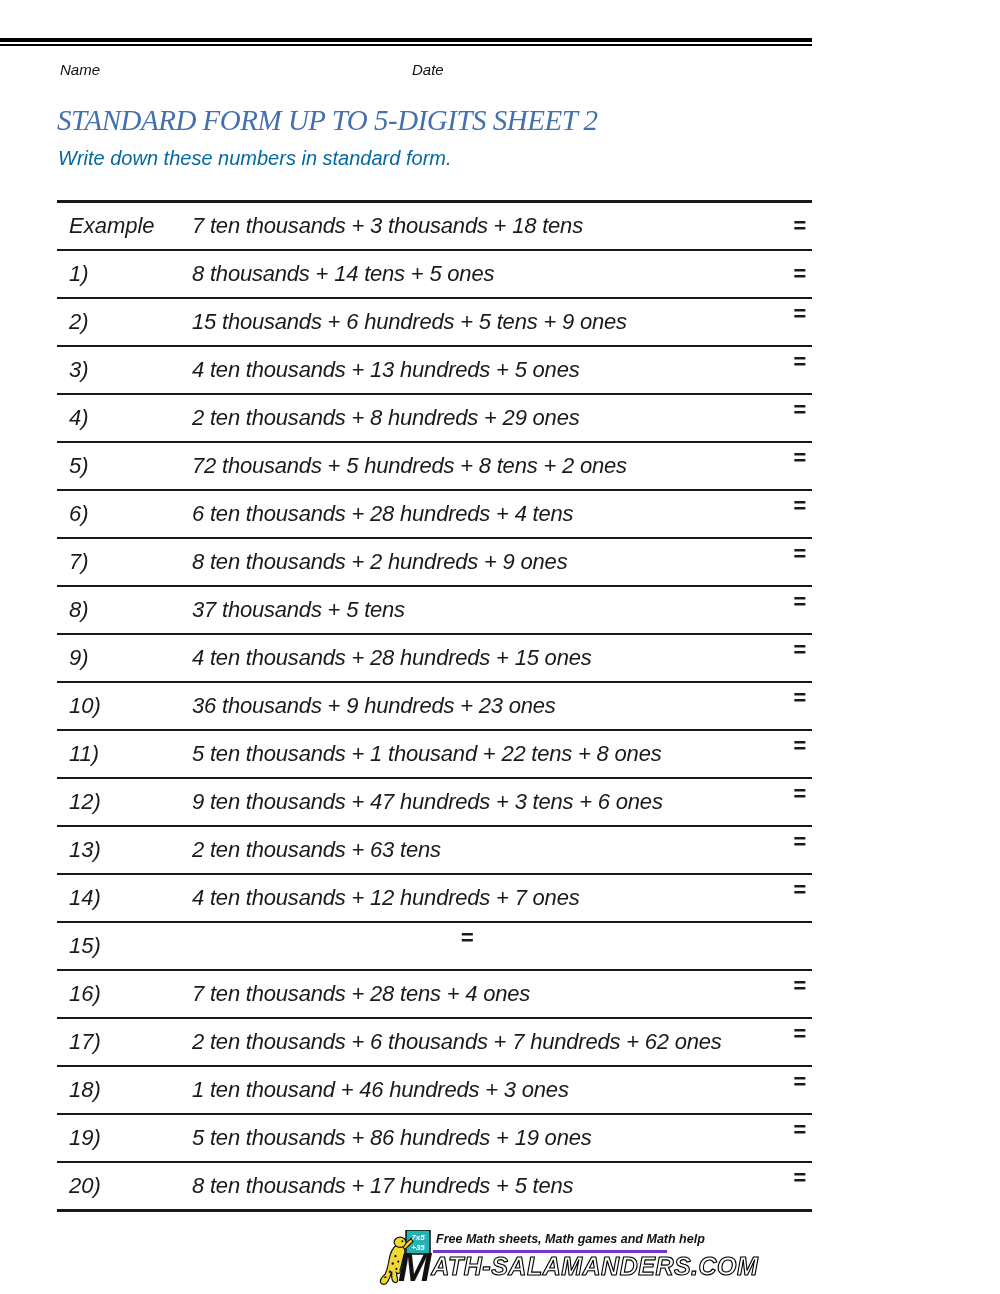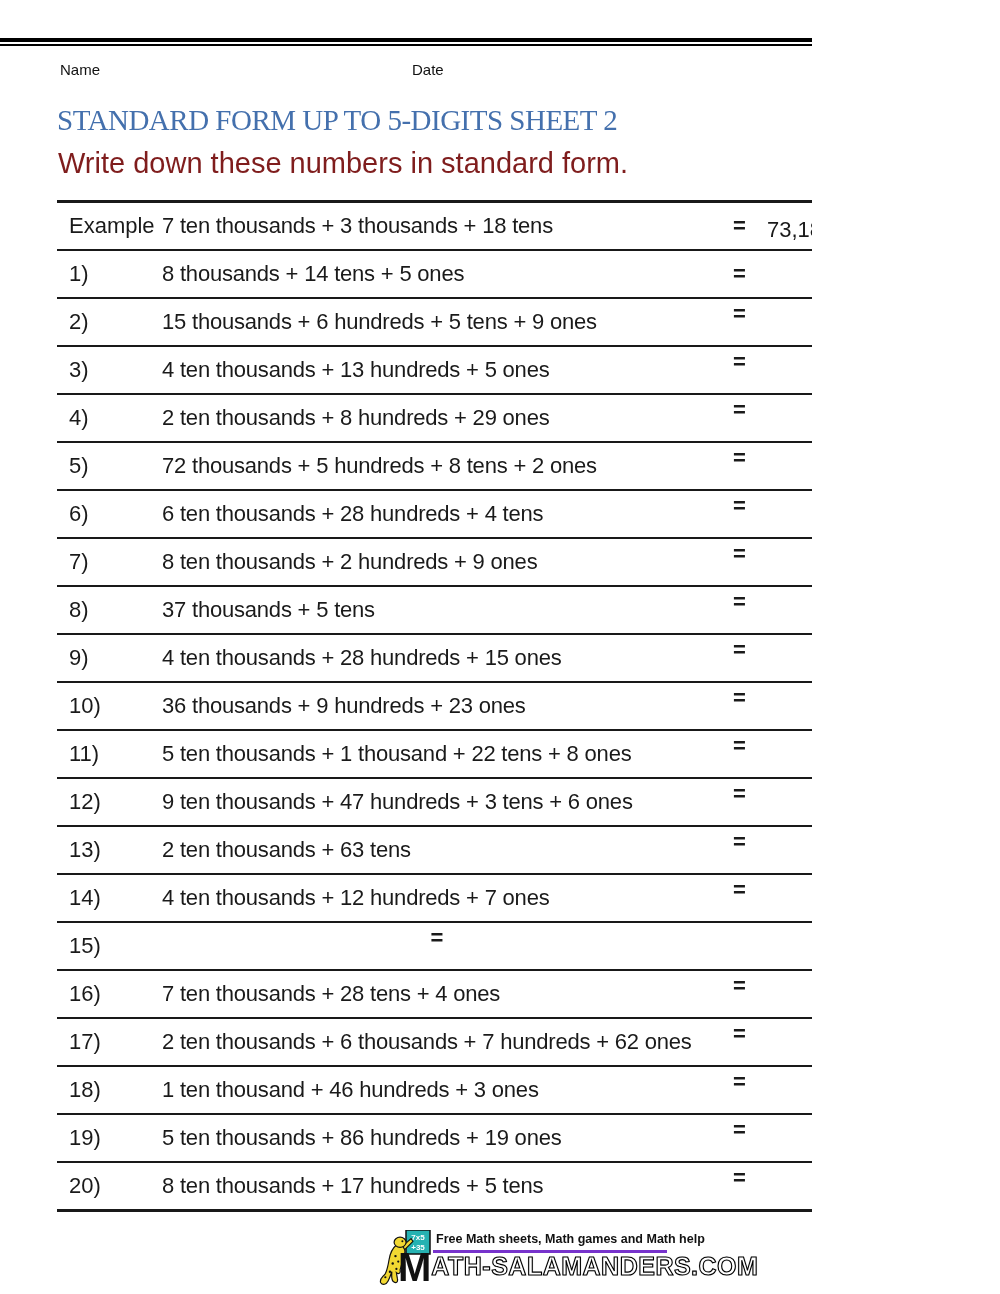--- a/index.html
+++ b/index.html
@@ -1,47 +1,47 @@
 <!DOCTYPE html>
 <html><head>
 <meta charset="utf-8">
 <style>
   html,body { margin:0; padding:0; background:#fff; }
   .page {
     position:relative; width:812px; height:1294px; background:#ffffff;
-    font-family:"Liberation Sans", sans-serif; color:#1a1a1a; overflow:hidden;
+    font-family:"Liberation Sans", sans-serif; color:#1a1a1a; overflow:hidden;font-style:italic;
   }
   
   .top-rule {
     position:absolute; left:0; top:38px; width:1000px; height:2px;
     background:#ffffff; border-top:4px solid #000; border-bottom:2px solid #000;
   }
   .name-label { position:absolute; left:60px; top:61px; font-size:15px; color:#111; }
   .date-label { position:absolute; left:412px; top:61px; font-size:15px; color:#111; }
 
   .title {
     position:absolute; left:57px; top:104px; font-family:"Liberation Serif", serif;
     font-size:29px; letter-spacing:-0.5px; color:#4470ad; white-space:nowrap;
   }
-  .instruction { position:absolute; left:58px; top:147px; font-size:29px; color:#7f1d1d; }
+  .instruction { position:absolute; left:58px; top:147px; font-size:20px; color:#0369a1; }
 
   
   .badge {
     position:absolute; left:862px; top:64px; width:72px; height:60px;
     border:2px solid #909090; background:#fff;
   }
 
   
   .table {
     position:absolute; left:57px; top:200px; width:905px;
     border-top:3px solid #191919; border-bottom:3px solid #191919;
   }
   .row {
     display:grid; grid-template-columns:105px 550px 55px 195px;
-    align-items:center; height:46px; border-bottom:2px solid #191919;
+    align-items:center; height:46px; border-bottom:2px solid #191919;gap:30px;
   }
   .row:last-child { border-bottom:none; }
   .num  { padding-left:12px; font-size:22px; white-space:nowrap; }
   .expr { text-align:left; font-size:22px; letter-spacing:-0.2px; white-space:nowrap; }
   .eq   { text-align:center; font-size:22px; font-weight:600; }
   .eq.raised { position:relative; top:-8px; }
   .ans  { text-align:left; font-size:22px; padding-right:28px;margin-top:8px; }
 
   
   .footer { position:absolute; left:378px; top:1230px; width:300px; height:64px; }

